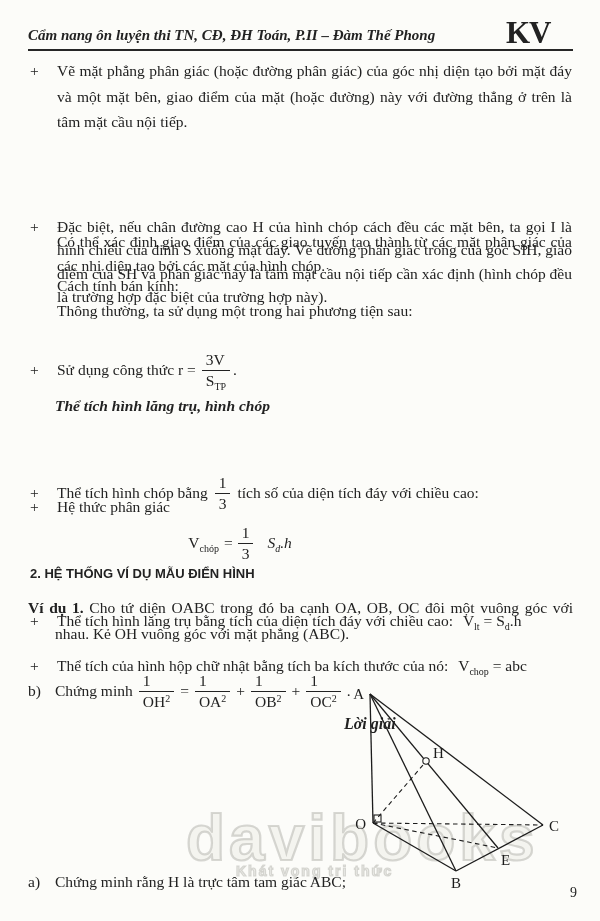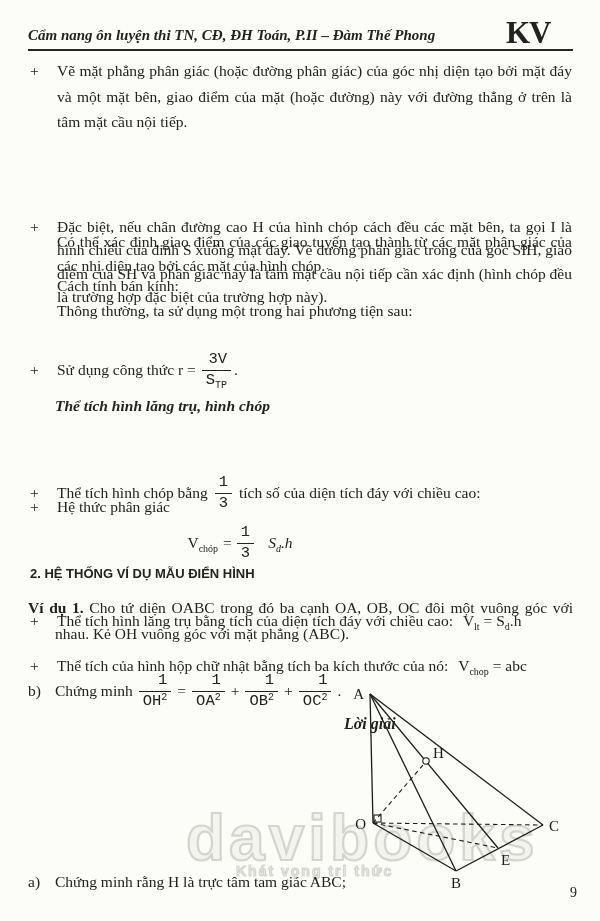--- a/index.html
+++ b/index.html
@@ -17,21 +17,21 @@
   .hang > .marker { position:absolute; left:0; top:0; }
   .hdr-title { font-weight:bold; font-style:italic; font-size:15px; white-space:nowrap; }
   .logo { font-weight:bold; font-size:31px; letter-spacing:-1px; line-height:1; }
   .rule { border-top:2.5px solid #262626; }
   .body { line-height:23.5px; }
   .lh25 { line-height:25.5px; }
   .vol-head { font-weight:bold; font-style:italic; }
   .sec-head { font-family:"Liberation Sans","DejaVu Sans",sans-serif; font-weight:bold; font-size:13px; }
   .ex-label { font-weight:bold; }
   .flexline { display:flex; align-items:center; }
-  .frac { display:inline-block; text-align:right; vertical-align:middle; line-height:1.15;font-family:Liberation Mono, monospace; }
+  .frac { display:inline-block; text-align:left; vertical-align:middle; line-height:1.15; }
   .frac .num { display:block; border-bottom:1px solid #222; padding:0 4px 1px; }
   .frac .den { display:block; padding:1px 4px 0; }
   sub { font-size:10px; vertical-align:-4px; line-height:0; }
   sup { font-size:10px; vertical-align:5px; line-height:0; }
   .loi-giai { font-weight:bold; font-style:italic; font-size:16px; }
   .wm { z-index:1; pointer-events:none; font-family:"Liberation Sans","DejaVu Sans",sans-serif; font-weight:bold; }
   .wm-main { font-size:64px; letter-spacing:4px; color:rgba(228,228,222,0.35);
              -webkit-text-stroke:2.2px rgba(178,178,171,0.5); line-height:1; }
   .wm-tag { font-size:14px; letter-spacing:2px; color:rgba(224,224,218,0.45);
             -webkit-text-stroke:1.2px rgba(182,182,175,0.5); line-height:1; }

